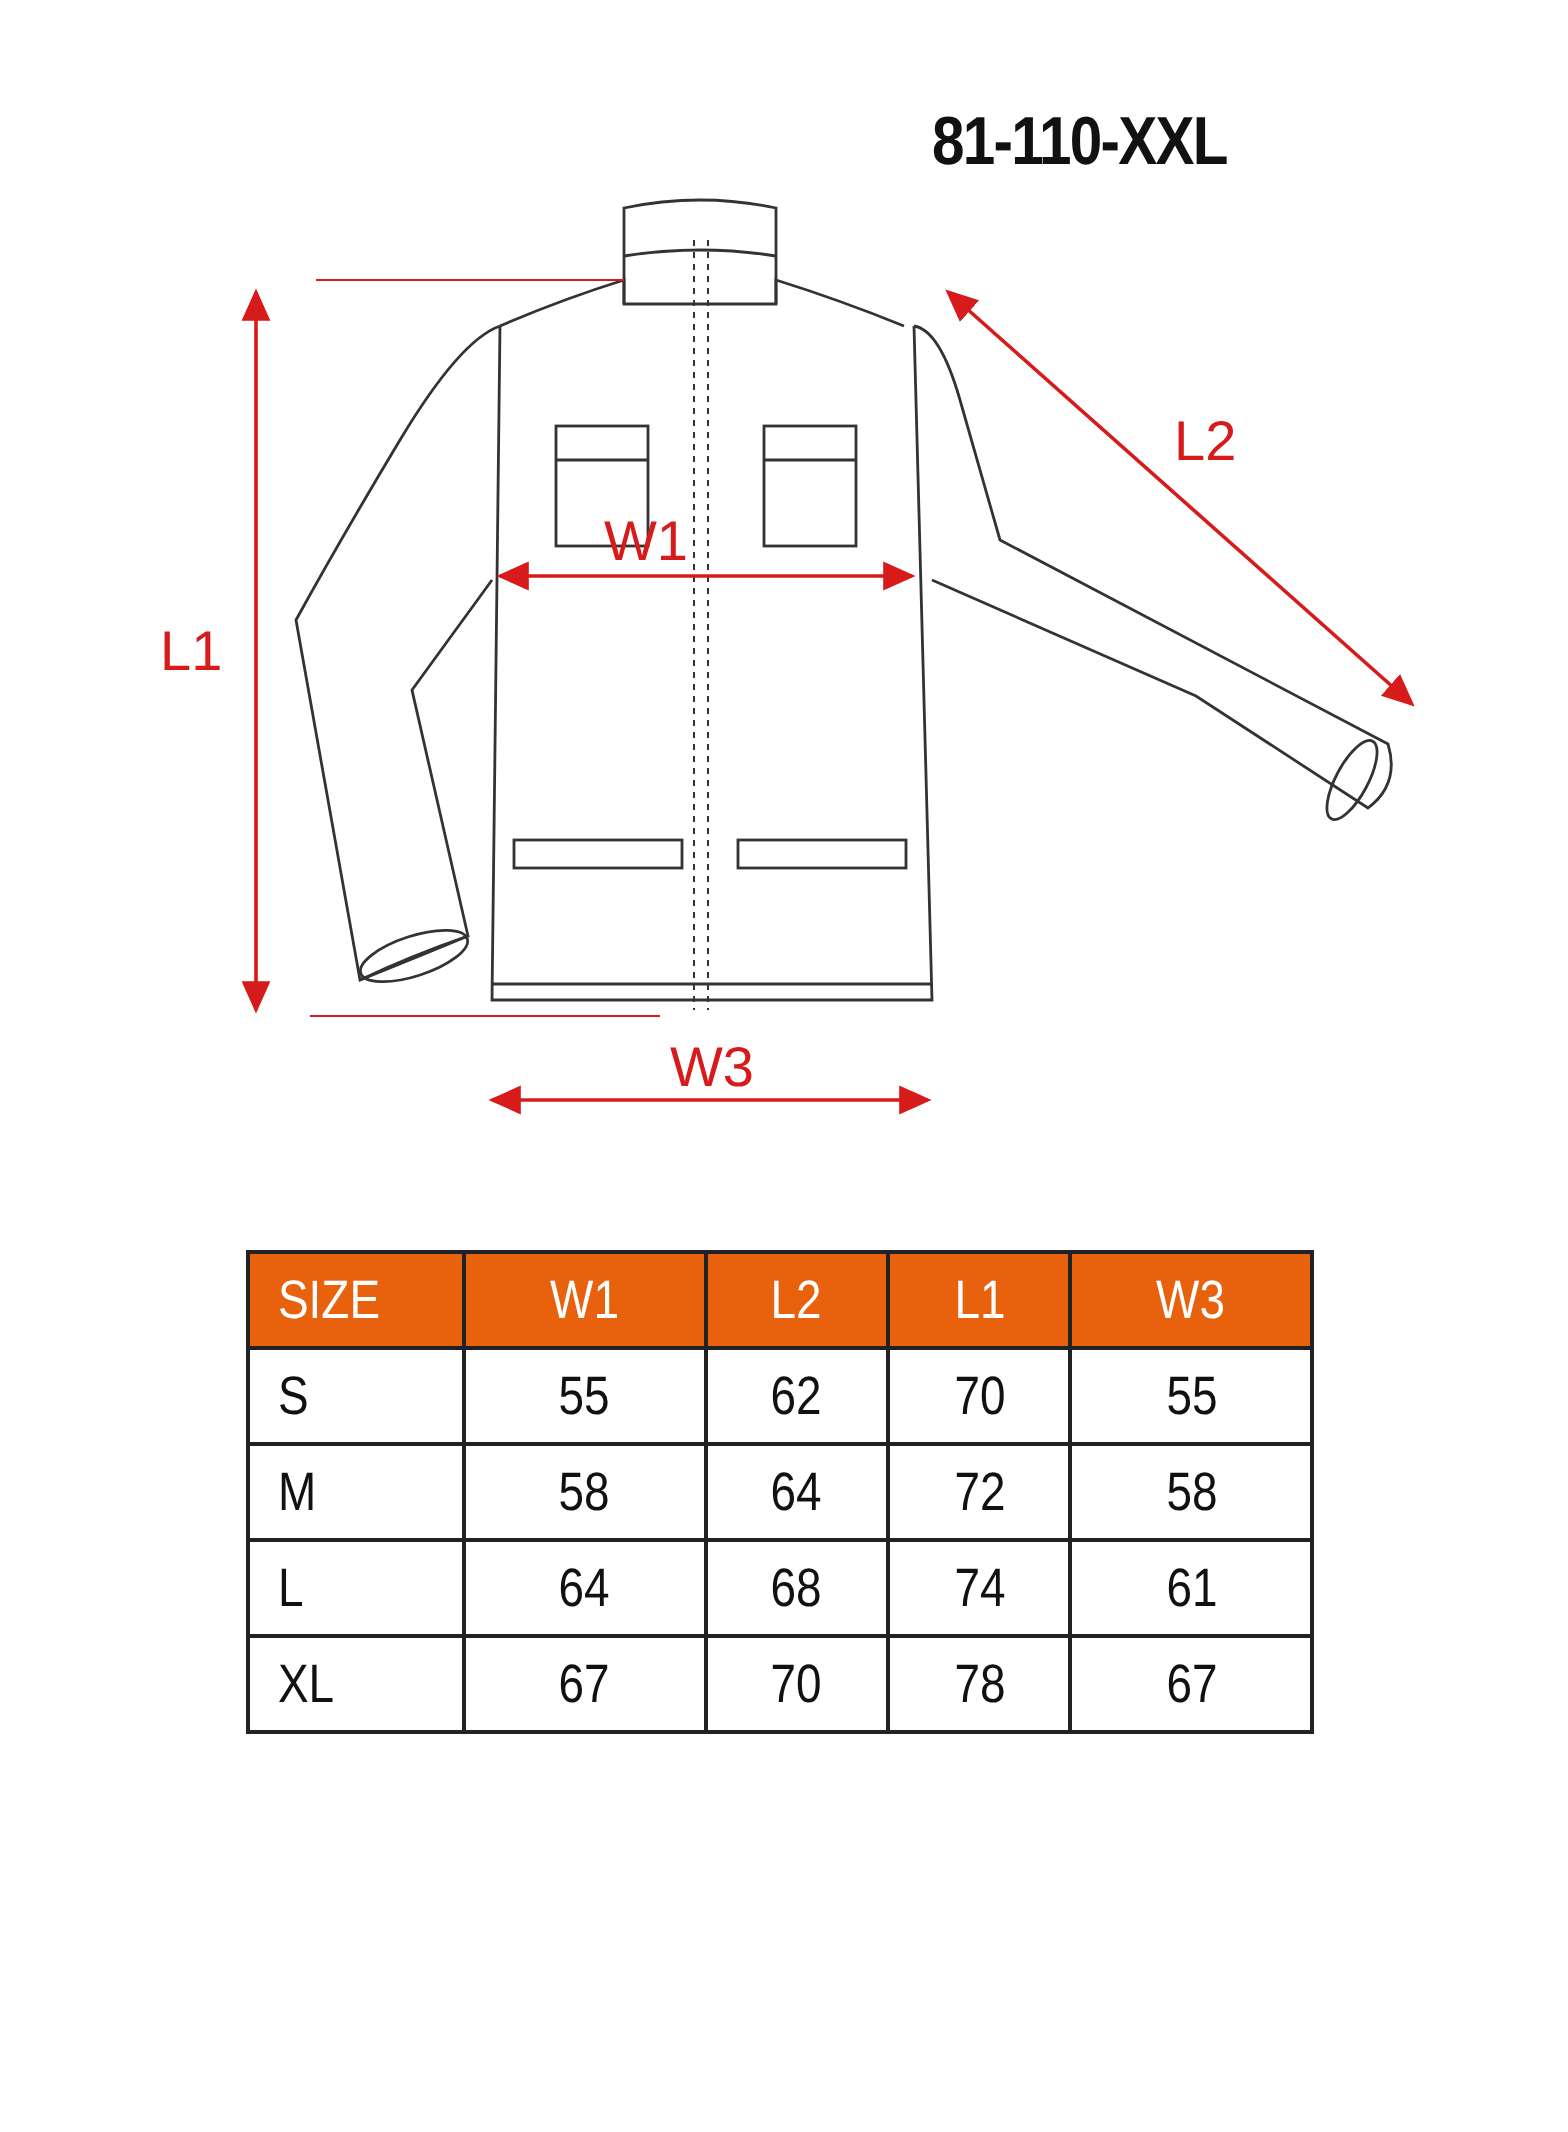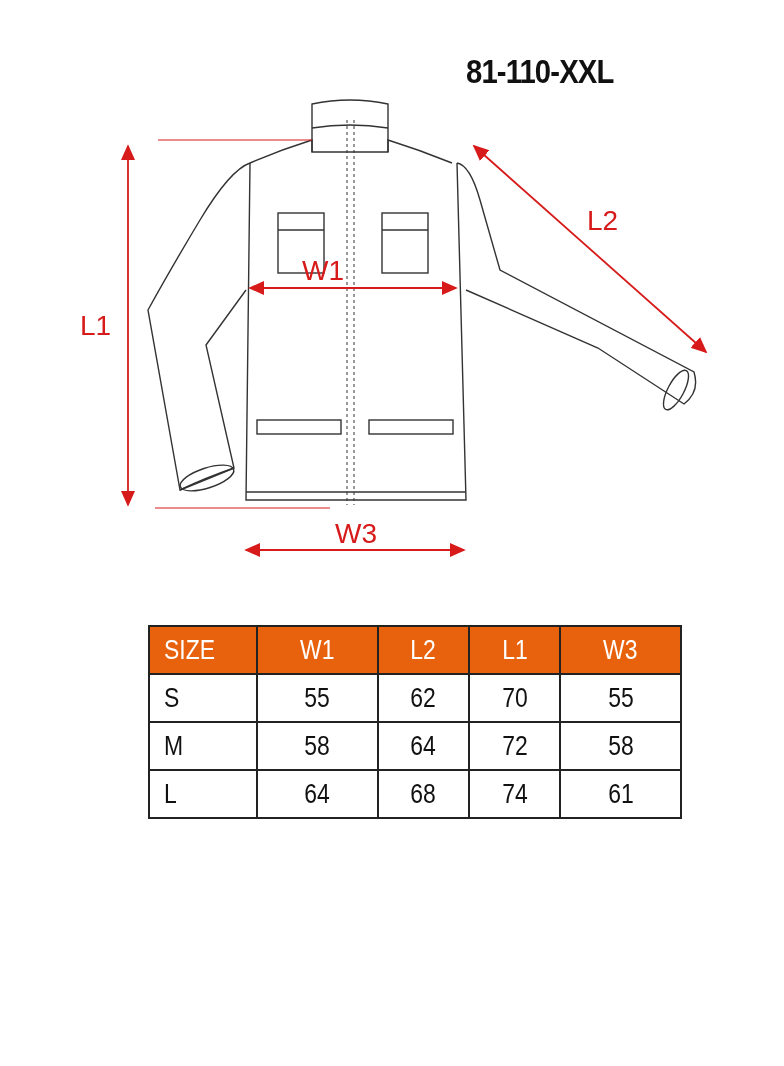--- a/index.html
+++ b/index.html
@@ -3,21 +3,21 @@
 <meta charset="utf-8">
 <style>
   html, body { margin: 0; padding: 0; background: #ffffff; }
   body { width: 784px; height: 1066px; position: relative; overflow: hidden;
          font-family: "Liberation Sans", "DejaVu Sans", sans-serif; }
   .code { position: absolute; left: 466px; top: 52px; font-size: 34px; font-weight: bold;
           color: #111; letter-spacing: -1px; transform: scaleX(0.86); transform-origin: left top; }
   .drawing { position: absolute; left: 0; top: 0; width: 784px; height: 600px; }
   .dim-label { font-family: "Liberation Sans", sans-serif; font-size: 28px; fill: #d71a1a; }
   table.sizes { position: absolute; left: 123px; top: 625px; width: 534px;
-                border-collapse: collapse; font-size: 27px; color: #111; margin-left: 25px; }
+                border-collapse: collapse; font-size: 27px; color: #111; }
   table.sizes th, table.sizes td { border: 2px solid #222; height: 46px; padding: 0;
                 text-align: center; font-weight: normal; }
   table.sizes th { background: #e8620e; color: #ffffff; }
   table.sizes th:first-child, table.sizes td:first-child { text-align: left; padding-left: 14px; width: 92px; }
   .cond { display: inline-block; transform: scaleX(0.85); transform-origin: center; }
   th:first-child .cond, td:first-child .cond { transform-origin: left center; }
 </style>
 </head>
 <body>
 
@@ -94,14 +94,21 @@
       <td><span class="cond">72</span></td>
       <td><span class="cond">58</span></td>
     </tr>
     <tr>
       <td><span class="cond">L</span></td>
       <td><span class="cond">64</span></td>
       <td><span class="cond">68</span></td>
       <td><span class="cond">74</span></td>
       <td><span class="cond">61</span></td>
     </tr>
+    <tr>
+      <td><span class="cond">XL</span></td>
+      <td><span class="cond">67</span></td>
+      <td><span class="cond">70</span></td>
+      <td><span class="cond">78</span></td>
+      <td><span class="cond">67</span></td>
+    </tr>
   </tbody>
 </table>
 
 </body></html>

